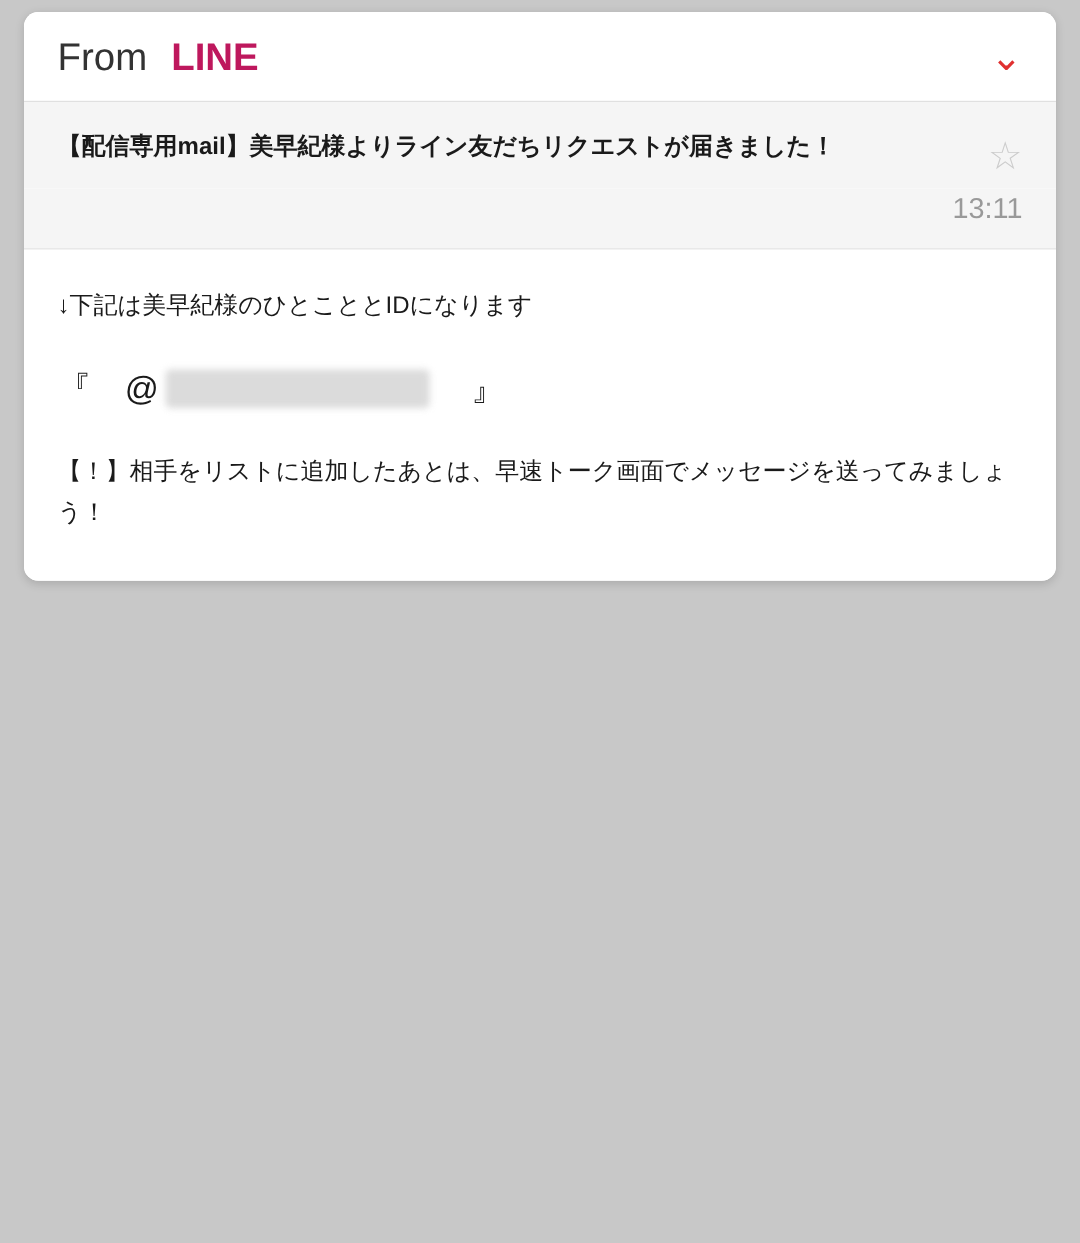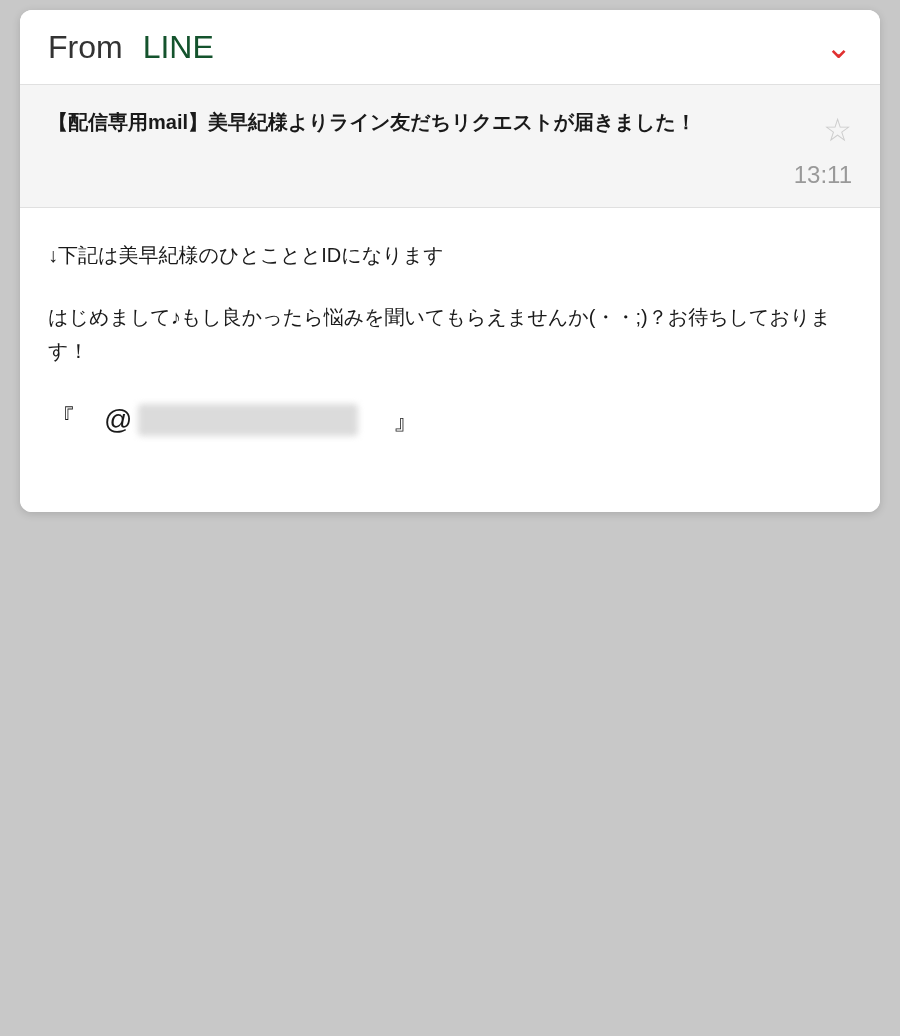--- a/index.html
+++ b/index.html
@@ -44,22 +44,22 @@
     }
 
     .from-label {
       font-size: 32px;
       color: #333333;
       font-weight: 400;
     }
 
     .sender-name {
       font-size: 32px;
-      color: #14532d;
-      font-weight: 400;
+      color: #be185d;
+      font-weight: 700;
     }
 
     .chevron-down-icon {
       color: #e03030;
       font-size: 32px;
       cursor: pointer;
     }
 
     
     .email-subject-row {
@@ -158,24 +158,24 @@
   </div>
 
   <div class="email-timestamp-row">
     <span class="timestamp">13:11</span>
   </div>
 
   <div class="email-body">
 
     <p class="body-paragraph">↓下記は美早紀様のひとこととIDになります</p>
 
-    <p class="body-paragraph">はじめまして♪もし良かったら悩みを聞いてもらえませんか(・・;)？お待ちしております！</p>
 
     <div class="id-line">
       <span>『　@</span>
       <span class="blurred-id"></span>
       <span>　』</span>
     </div>
 
+    <p class="body-paragraph">【！】相手をリストに追加したあとは、早速トーク画面でメッセージを送ってみましょう！</p>
 
   </div>
 
 </div>
 
 </body></html>

